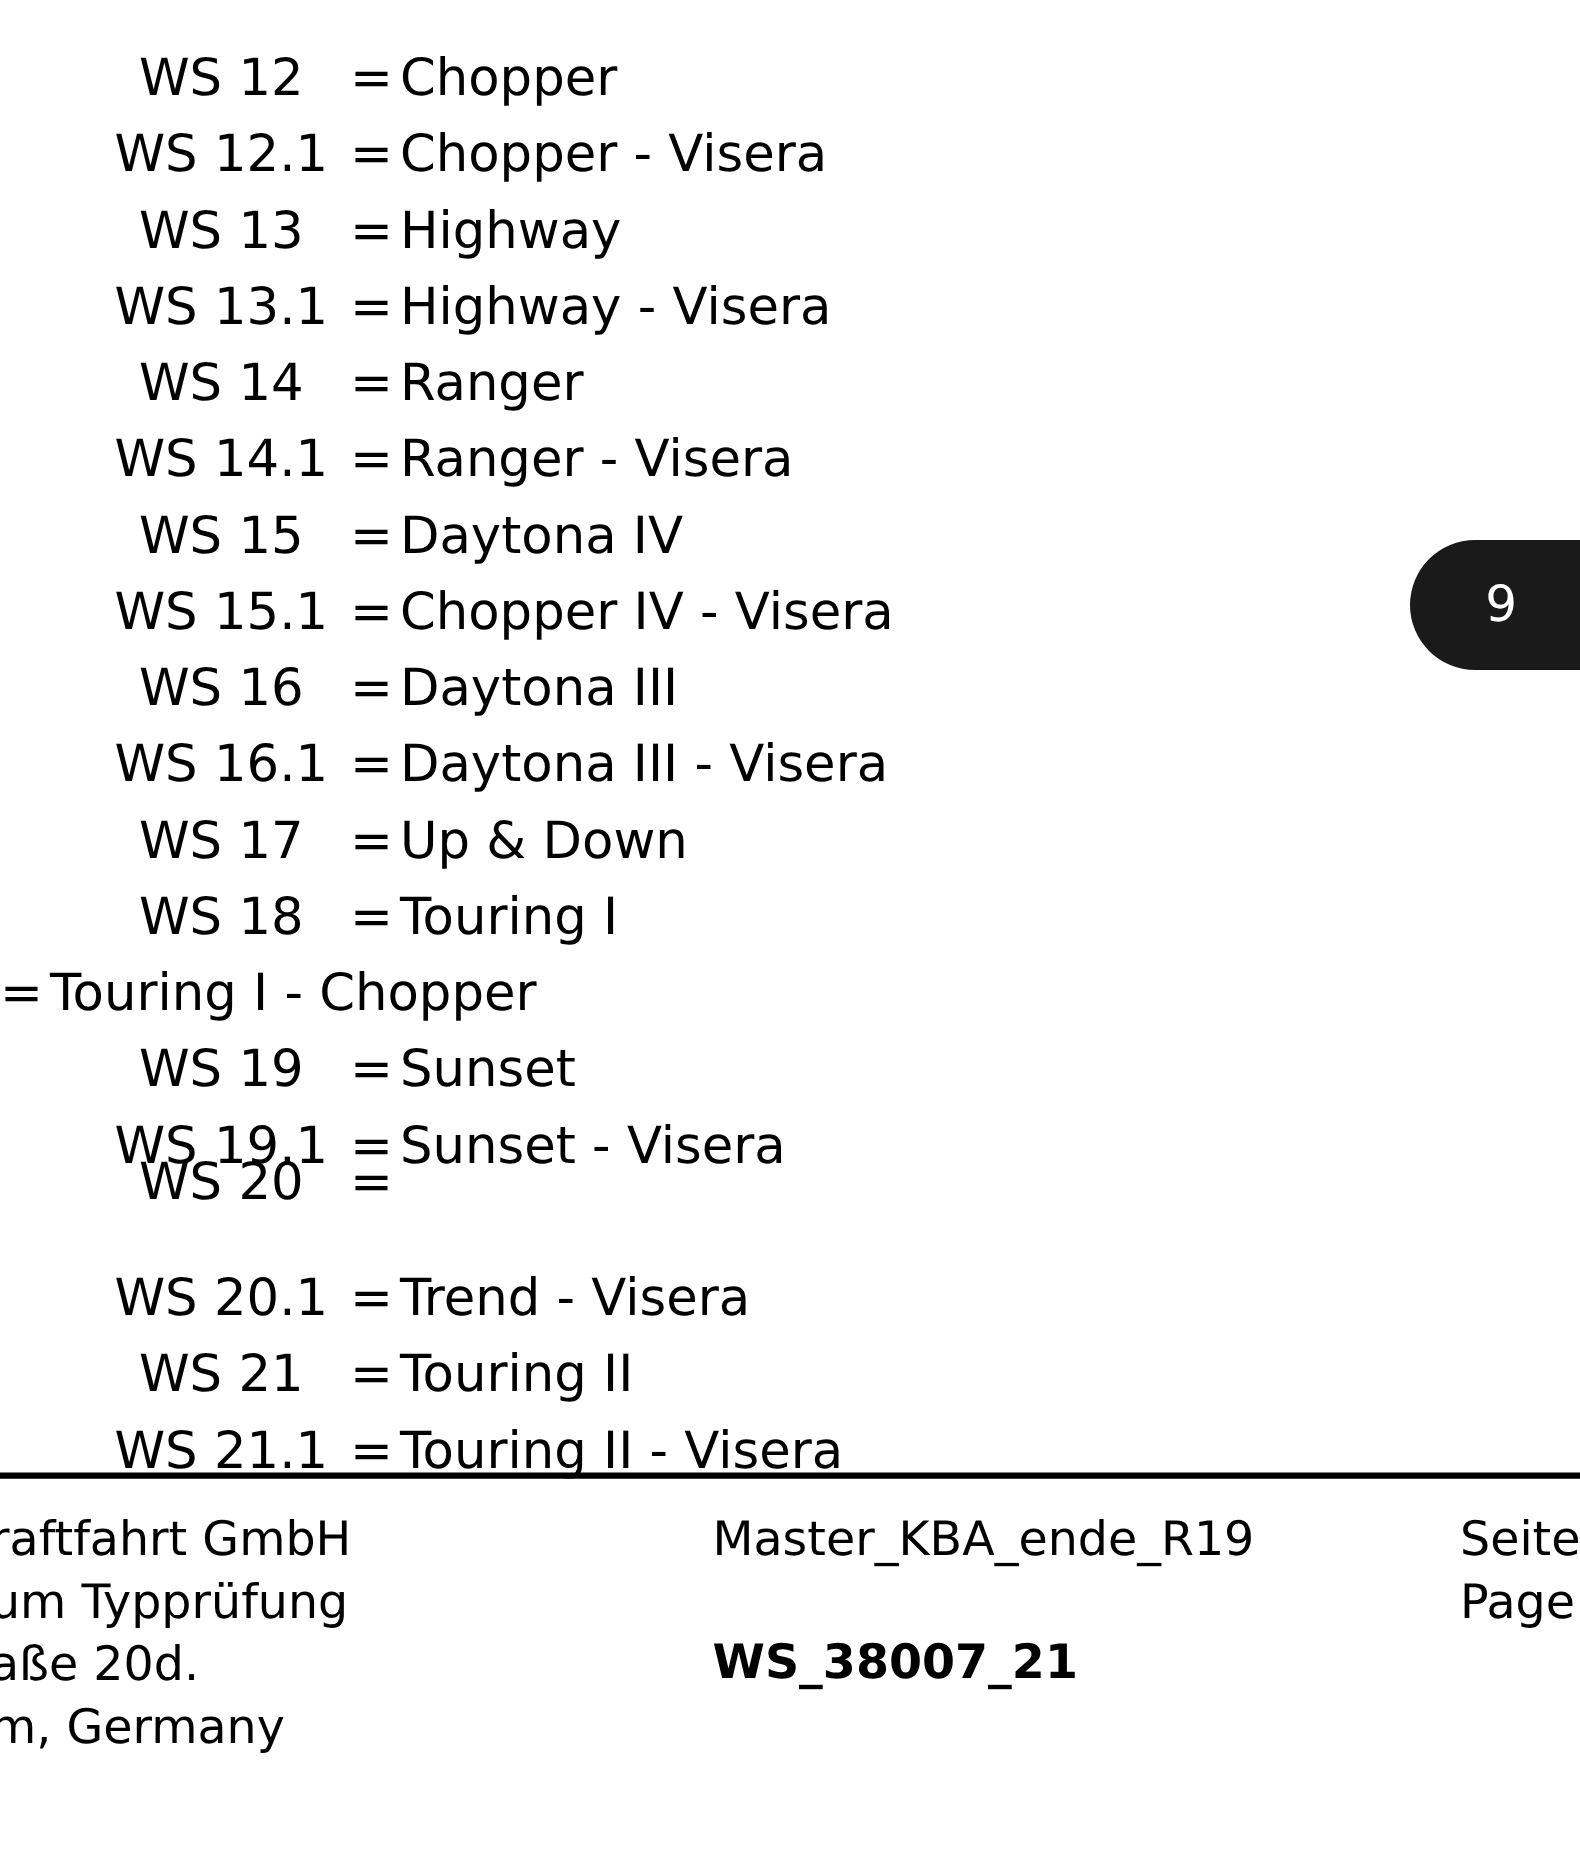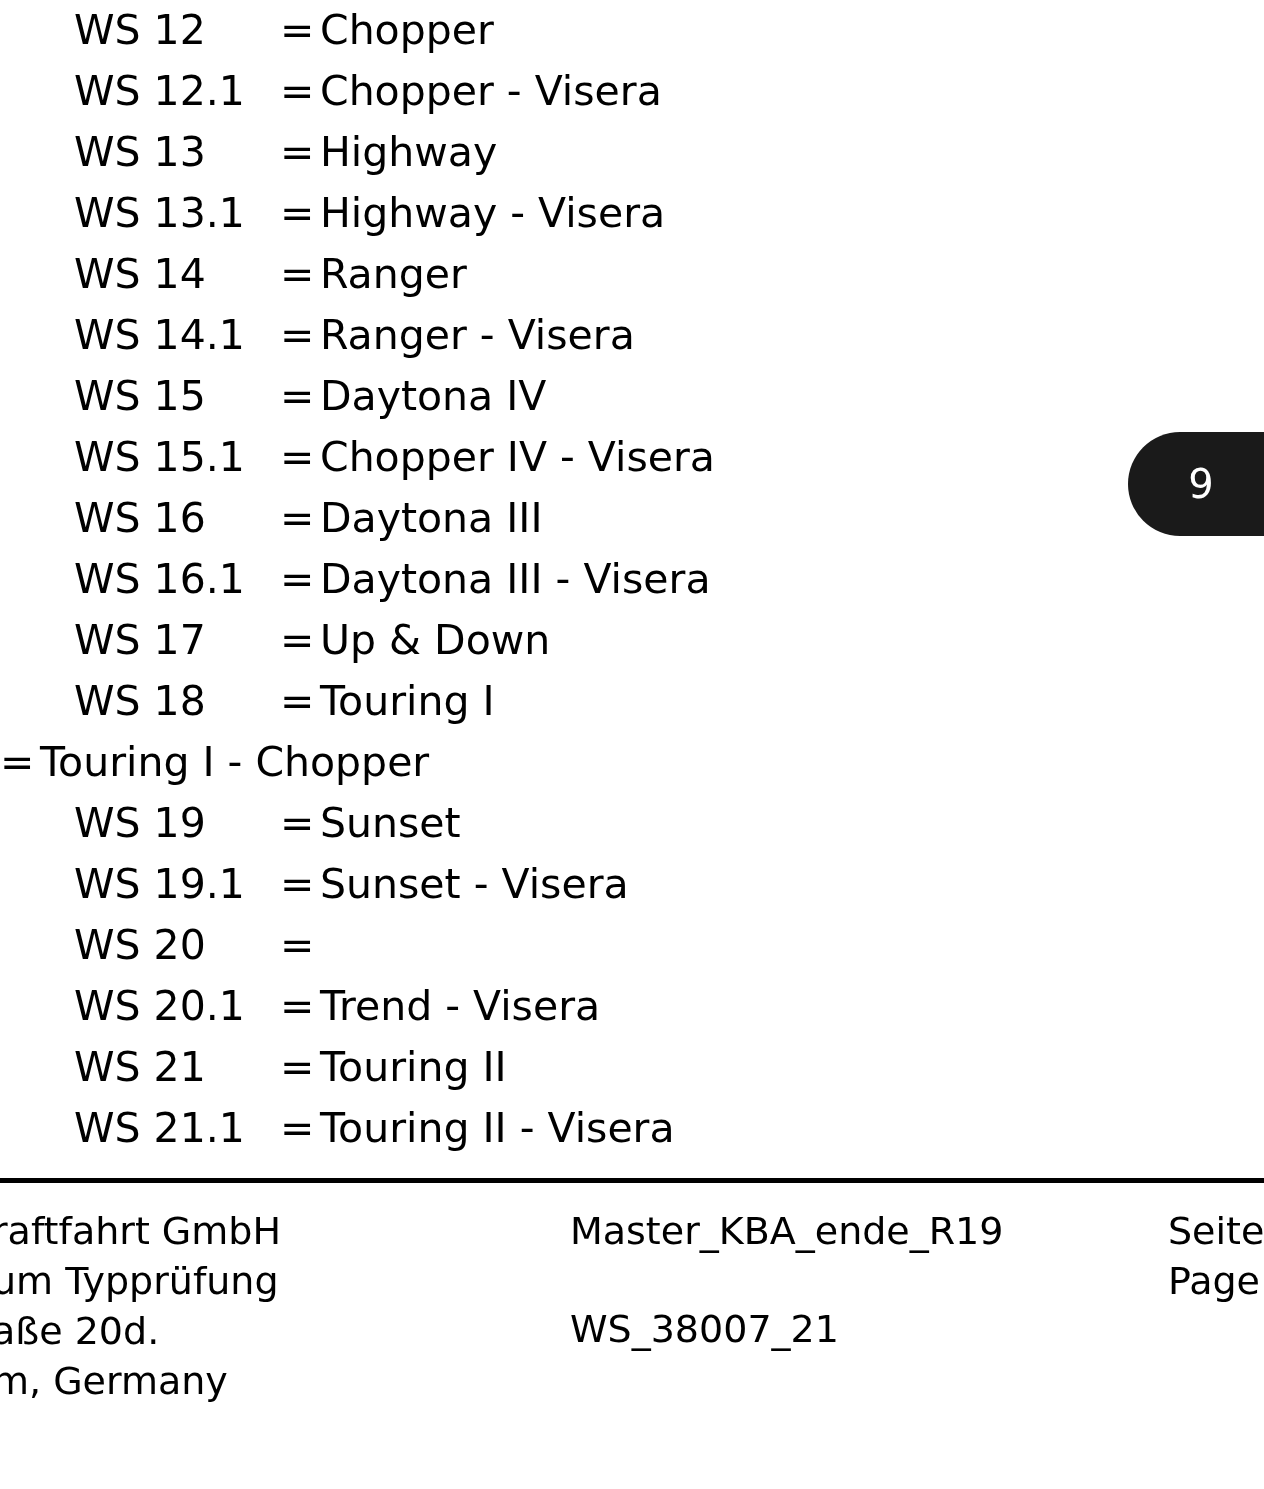--- a/index.html
+++ b/index.html
@@ -28,26 +28,28 @@
     align-items: baseline;
     height: 61px;
     font-size: 41px;
     line-height: 61px;
     white-space: nowrap;
   }
   .code-key {
     width: 280px;
     padding-left: 74px;
     box-sizing: border-box;
+    text-align: center;
   }
   .code-eq {
     width: 40px;
   }
   .code-val {
     flex: 1;
+    margin-top: 32px;
   }
 
   
   .page-tab {
     position: absolute;
     right: 0;
     top: 432px;
     width: 136px;
     height: 104px;
     background: #1a1a1a;
@@ -87,20 +89,21 @@
     white-space: nowrap;
   }
   .footer-center {
     position: absolute;
     left: 570px;
     top: 0;
     white-space: nowrap;
   }
   .footer-center .doc-second {
     margin-top: 48px;
+    font-weight: bold;
   }
   .footer-right {
     position: absolute;
     left: 1168px;
     top: 0;
     white-space: nowrap;
   }
 </style>
 </head>
 <body>

